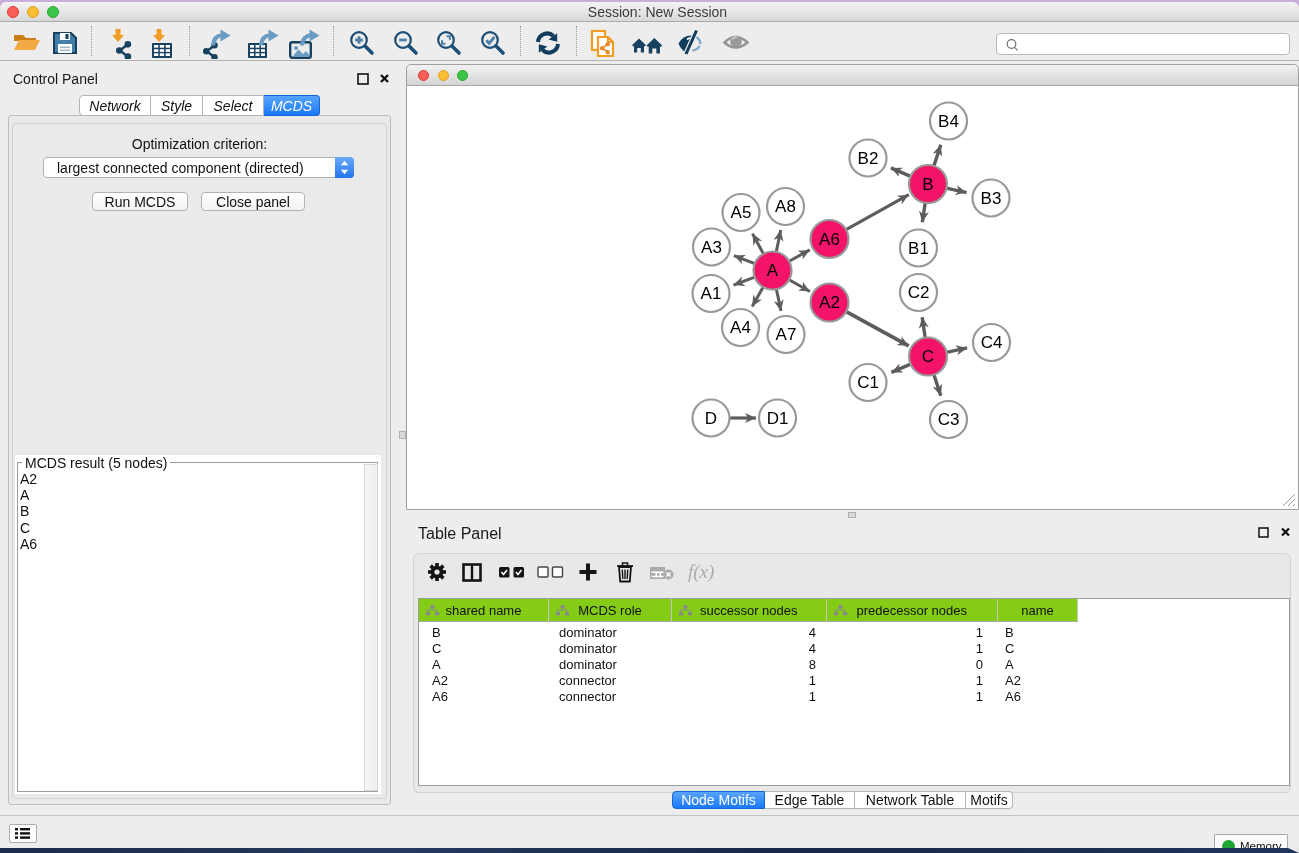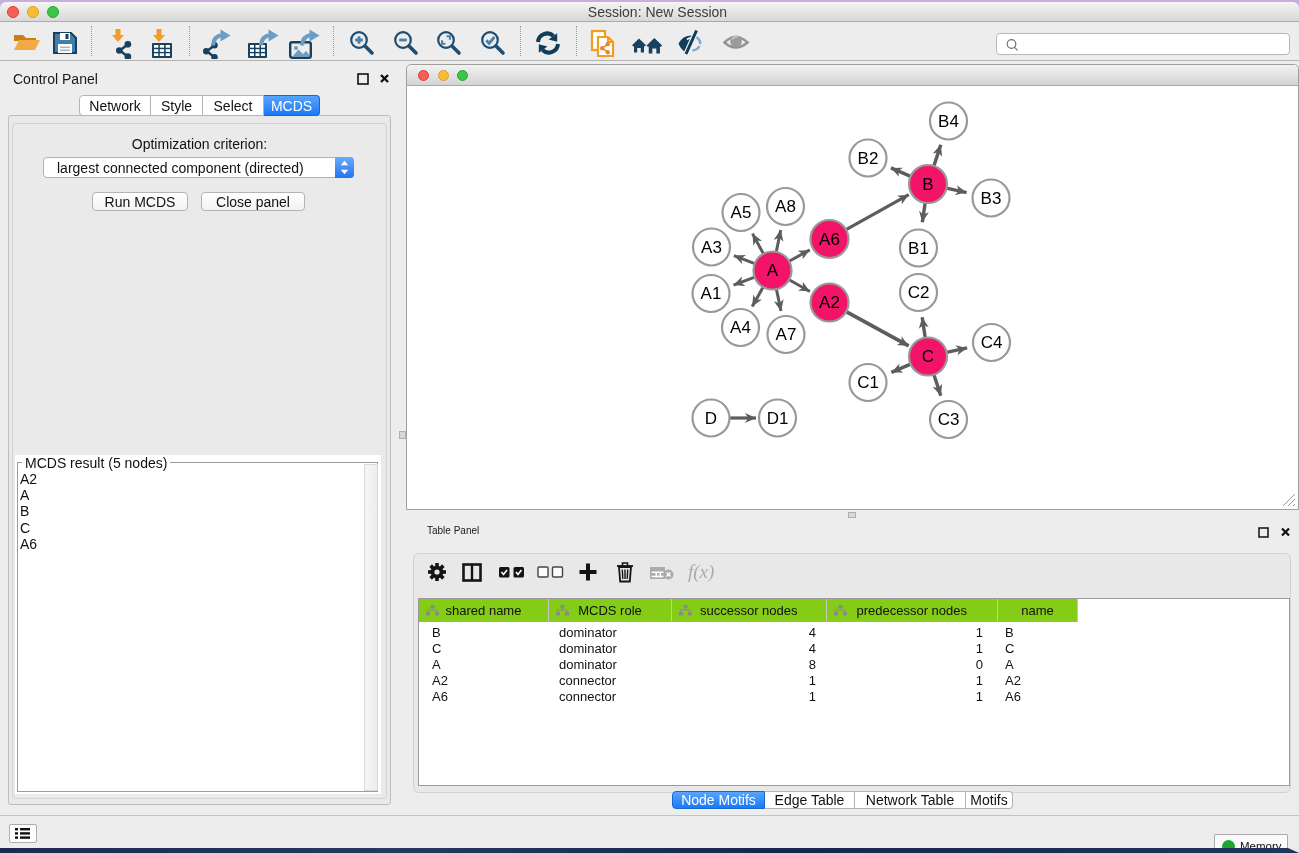--- a/index.html
+++ b/index.html
@@ -26,42 +26,42 @@
 #membtn{position:absolute;left:1214px;top:18px;width:74px;height:23px;background:#fbfbfb;border:1px solid #a9a9a9;border-radius:1px;font-size:12px;color:#111;}
 #memdot{left:7px;top:5px;width:13px;height:13px;border-radius:50%;background:#1fa432;position:absolute;}
 
 #cpTitle{left:13px;top:71px;font-size:14px;color:#1a1a1a;}
 #cpPane{left:8px;top:115px;width:383px;height:690px;background:#e9e9e9;border:1px solid #bdbdbd;border-radius:3px;}
 .tabrow{position:absolute;display:flex;}
 .tab{height:21px;background:#fff;border:1px solid #b4b4b4;border-left:none;font-size:14px;color:#111;display:flex;align-items:center;justify-content:center;}
 .tab.first{border-left:1px solid #b4b4b4;border-radius:4px 0 0 4px;}
 .tab.last{border-radius:0 4px 4px 0;}
 .tab.sel{background:linear-gradient(#58a4fc,#1a79f7);color:#fff;border-color:#1567d3;}
-#cpTabs{left:79px;top:95px;}
+#cpTabs{left:79px;top:95px;font-style:italic;}
 #optLabel{left:9px;top:136px;width:381px;text-align:center;font-size:14px;color:#111;}
 #combo{left:43px;top:157px;width:311px;height:21px;background:#fff;border:1px solid #b2b2b2;border-radius:4px;font-size:14px;color:#111;}
 #comboTxt{position:absolute;left:13px;top:2px;}
 #comboBtn{position:absolute;right:-1px;top:-1px;width:19px;height:21px;border-radius:0 4px 4px 0;background:linear-gradient(#6aacf9,#2374ee);}
 .btn{position:absolute;height:19px;background:linear-gradient(#ffffff,#f2f2f2);border:1px solid #b4b4b4;border-radius:4px;font-size:14px;color:#111;display:flex;align-items:center;justify-content:center;}
 #mcdsBox{left:15px;top:455px;width:366px;height:339px;background:#fff;}
 #mcdsBorder{position:absolute;left:2px;top:7px;width:361px;height:330px;border:1px solid #9d9d9d;}
 #mcdsTitle{position:absolute;left:7px;top:0px;background:#fff;padding:0 3px;font-size:14px;color:#111;}
 #mcdsList{position:absolute;left:5px;top:16px;font-size:14px;color:#111;line-height:16.2px;}
 #mcdsScroll{position:absolute;left:349px;top:9px;width:14px;height:327px;background:linear-gradient(90deg,#f6f6f6,#ededed);border:1px solid #d9d9d9;}
 
 #gwin{left:406px;top:64px;width:893px;height:446px;background:#fff;border:1px solid #9f9f9f;border-radius:5px 5px 0 0;}
 #gtitle{position:absolute;left:0;top:0;width:100%;height:21px;background:linear-gradient(#f2f2f2,#d4d4d4);border-bottom:1px solid #a8a8a8;border-radius:5px 5px 0 0;}
 #gtitle .t1{left:11px;background:#f95f57;border:1px solid #de3b33;width:11px;height:11px;top:5px;}
 #gtitle .t2{left:31px;background:#f9bd35;border:1px solid #dfa023;width:11px;height:11px;top:5px;}
 #gtitle .t3{left:50px;background:#3bc649;border:1px solid #27a532;width:11px;height:11px;top:5px;}
 #gtitleTxt{position:absolute;left:0;top:3px;width:100%;text-align:center;font-size:14px;color:#3a3a3a;}
 #graphsvg{position:absolute;left:0;top:22px;}
 #graphsvg text{font-size:17px;fill:#000;text-anchor:middle;}
 
-#tpTitle{left:427px;top:525px;font-size:10px;color:#1a1a1a;}
+#tpTitle{left:418px;top:525px;font-size:16px;color:#1a1a1a;}
 #tpPane{left:413px;top:553px;width:878px;height:240px;background:#e7e8e7;border:1px solid #d2d2d2;border-radius:6px;}
 #ntable{left:418px;top:598px;width:872px;height:188px;background:#fff;border:1px solid #9b9b9b;}
 .th{position:absolute;top:0;height:23px;background:#84cc16;border-right:1px solid #c5c5c5;border-bottom:1px solid #a9a9a9;font-size:13px;color:#111;}
 .th span{position:absolute;top:4px;width:100%;text-align:center;}
 .trow{position:absolute;font-size:13px;color:#111;height:16px;}
 .cell{position:absolute;top:0;}
 .num{text-align:right;}
 #ttabs{left:672px;top:791px;}
 #ttabs .tab{height:18px;font-size:14px;}
 .hicon{position:absolute;left:7px;top:6px;}

